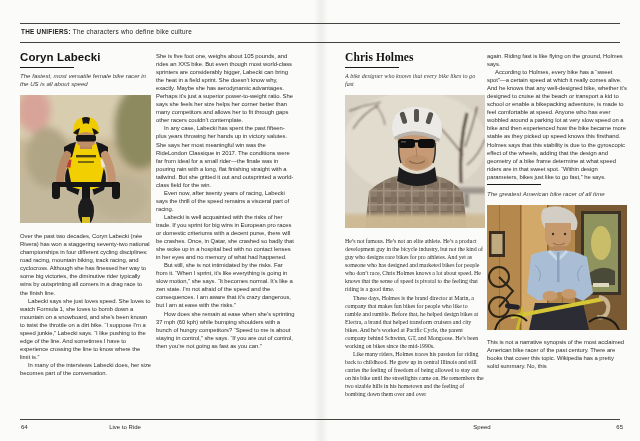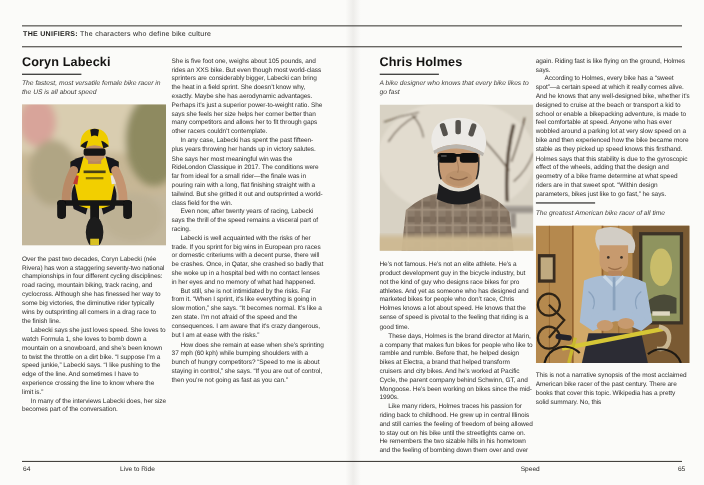--- a/index.html
+++ b/index.html
@@ -19,21 +19,21 @@
   .rule-top-2 { top:42px; }
   .rule-foot  { top:419px; }
   .running-head {
     position:absolute; left:21px; top:28px;
     font-size:6.4px; line-height:8px; letter-spacing:0.25px; color:#1d1c1a;
   }
   .running-head .kicker { font-weight:bold; margin-right:2px; }
   .col { position:absolute; overflow:hidden; }
   #col1 { left:20px;  top:51px; width:131px; height:366px; }
   #col2 { left:156px; top:52px; width:139px; height:365px; }
-  #col3 { left:345px; top:51px; width:140px; height:366px; }
+  #col3 { left:345px; top:51px; width:140px; height:366px;font-family:Liberation Serif, serif; }
   #col4 { left:487px; top:52px; width:140px; height:365px; }
   .article-title {
     margin:0; font-size:11.5px; line-height:12px; font-weight:bold;
     letter-spacing:0.1px; color:#141312;
   }
   .title-rule { width:54px; height:1.2px; background:#1a1918; margin-top:3.5px; }
   .subtitle {
     margin:4.5px 0 0 0; font-style:italic;
     font-size:6.1px; line-height:8px; color:#3c3a37;
   }

